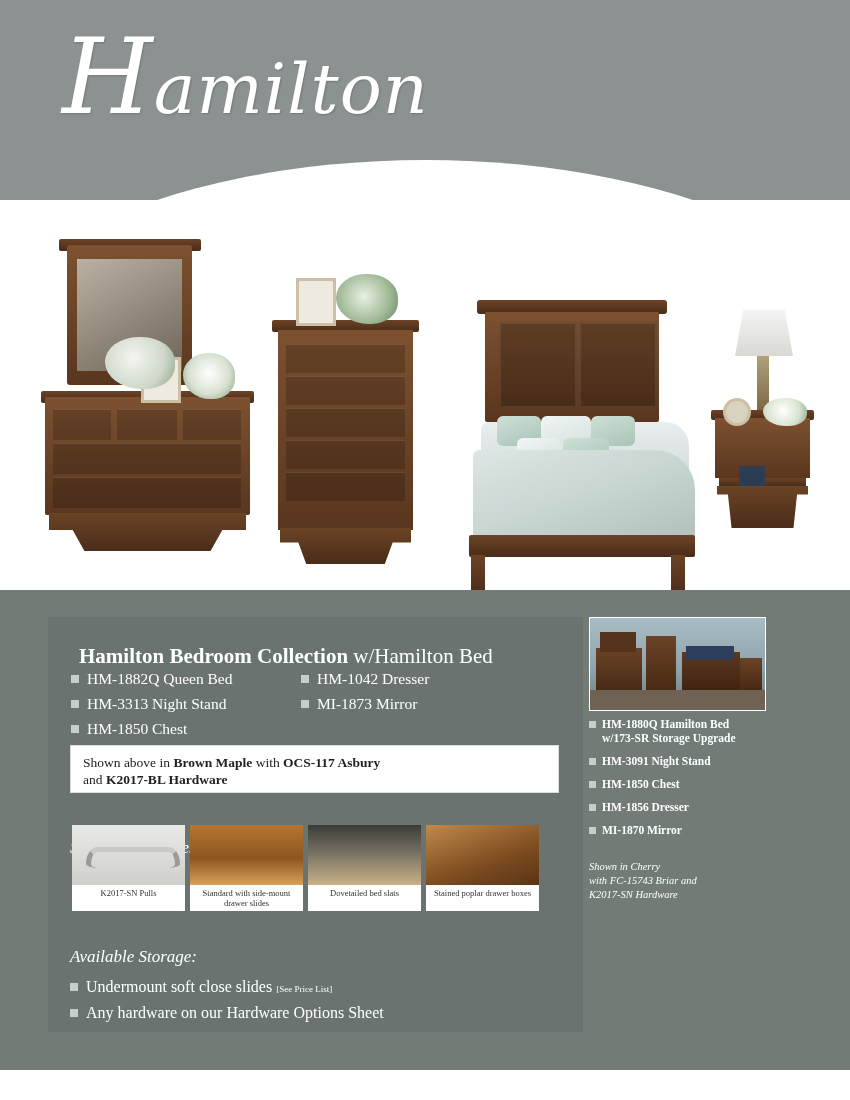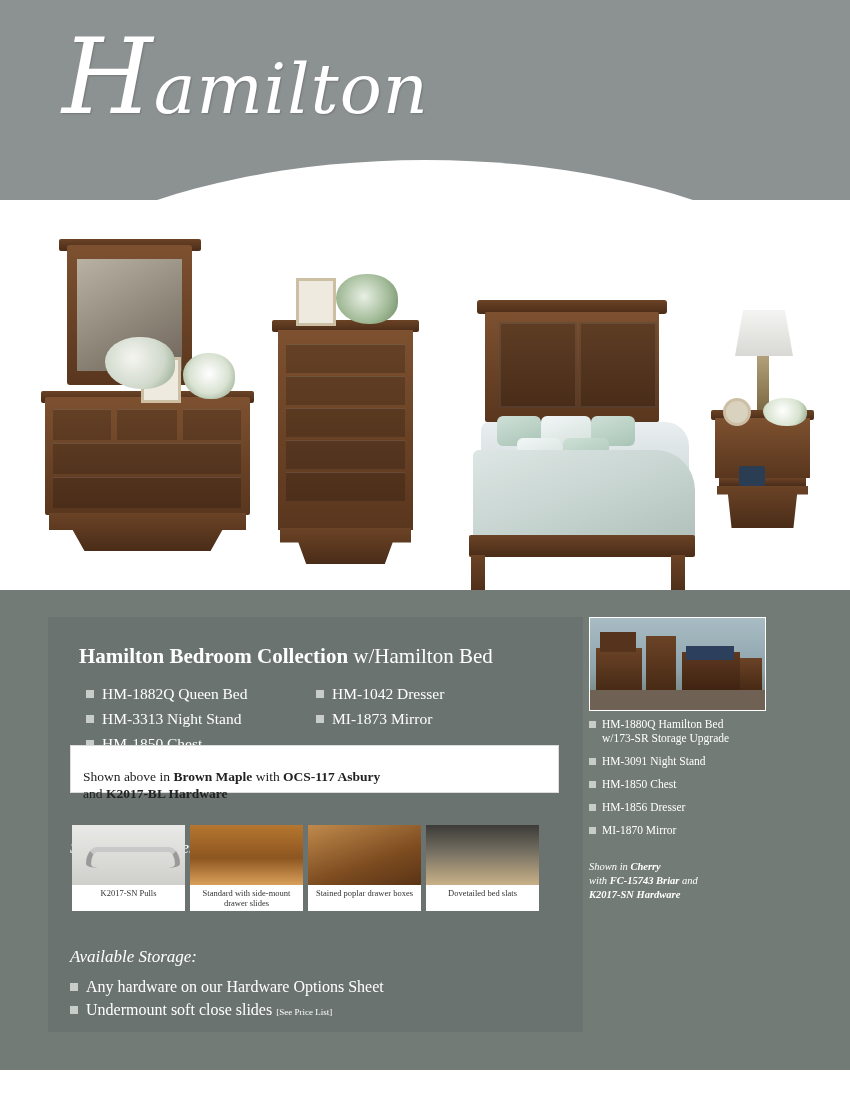--- a/index.html
+++ b/index.html
@@ -134,21 +134,21 @@
     left: 22px; top: 18px;
     font-size: 21px;
     color: #ffffff;
     font-weight: bold;
     white-space: nowrap;
   }
   h1.collection .light { font-weight: normal; }
 
   ul.sku {
     list-style: none;
-    margin: 16px; padding: 0;
+    margin: 1px; padding: 0;
     position: absolute;
   }
   ul.sku li {
     color: #ffffff;
     font-size: 15.5px;
     line-height: 25px;
     white-space: nowrap;
   }
   ul.sku li .bullet {
     display: inline-block;
@@ -163,21 +163,21 @@
   .shown-box {
     position: absolute;
     left: 22px; top: 128px;
     width: 487px;
     height: 46px;
     background: #ffffff;
     border: 1px solid #dcdcdc;
   }
   .shown-box p {
     margin: 0;
-    padding: 22px 10px 0 12px;
+    padding: 8px 10px 0 12px;
     font-size: 13.5px;
     color: #222;
     line-height: 17px;
   }
   .shown-box b { font-weight: bold; }
 
   .sec-title {
     position: absolute;
     color: #ffffff;
     font-style: italic;
@@ -254,41 +254,41 @@
   ul.rp-list {
     list-style: none;
     margin: 0; padding: 0;
     position: absolute;
     left: 6px; top: 100px;
     width: 200px;
   }
   ul.rp-list li {
     color: #ffffff;
     font-size: 11.5px;
-    font-weight: normal;
+    font-weight: bold;
     line-height: 14px;
     margin-bottom: 9px;
   }
   ul.rp-list li .bullet {
     display: inline-block;
     width: 7px; height: 7px;
     background: #c8cdc9;
     margin-right: 6px;
     vertical-align: 0px;
   }
   ul.rp-list li .ind { display:inline-block; padding-left: 13px; }
   .rp-note {
     position: absolute;
     left: 6px; top: 243px;
     color: #ffffff;
     font-size: 10.5px;
     font-style: italic;
     line-height: 14px;
   }
-  .rp-note b { font-weight: bold; }
+  .rp-note b { font-weight: normal; }
 
   .page-num {
     position: absolute;
     left: 14px; top: 1073px;
     color: #ffffff;
     font-size: 12px;
   }
 </style>
 </head>
 <body>
@@ -391,36 +391,36 @@
 
     <div class="feat-row">
       <div class="feat f1">
         <div class="img"></div>
         <div class="cap">K2017-SN Pulls</div>
       </div>
       <div class="feat f2">
         <div class="img"></div>
         <div class="cap">Standard with side-mount drawer slides</div>
       </div>
+      <div class="feat f4">
+        <div class="img"></div>
+        <div class="cap">Dovetailed bed slats</div>
+      </div>
       <div class="feat f3">
         <div class="img"></div>
         <div class="cap">Stained poplar drawer boxes</div>
       </div>
-      <div class="feat f4">
-        <div class="img"></div>
-        <div class="cap">Dovetailed bed slats</div>
-      </div>
       <div style="clear:both;"></div>
     </div>
 
     <div class="sec-title" id="upg-title">Available Storage:</div>
 
     <ul class="upgrades">
+      <li><span class="bullet"></span><span>Undermount soft close slides </span><span class="small">[See Price List]</span></li>
       <li><span class="bullet"></span><span>Any hardware on our Hardware Options Sheet</span></li>
-      <li><span class="bullet"></span><span>Undermount soft close slides </span><span class="small">[See Price List]</span></li>
     </ul>
   </div>
 
   <div class="panel-right">
     <div class="rp-photo">
       <div class="f" style="left:6px;  top:30px; width:46px; height:42px; background:linear-gradient(180deg,#6b4326,#472a16);"></div>
       <div class="f" style="left:10px; top:14px; width:36px; height:20px; background:#56331d;"></div>
       <div class="f" style="left:56px; top:18px; width:30px; height:56px; background:linear-gradient(180deg,#6b4326,#472914);"></div>
       <div class="f" style="left:92px; top:34px; width:58px; height:38px; background:linear-gradient(180deg,#5e3820,#3f2411);"></div>
       <div class="f" style="left:96px; top:28px; width:48px; height:14px; background:#2c3f5c;"></div>

